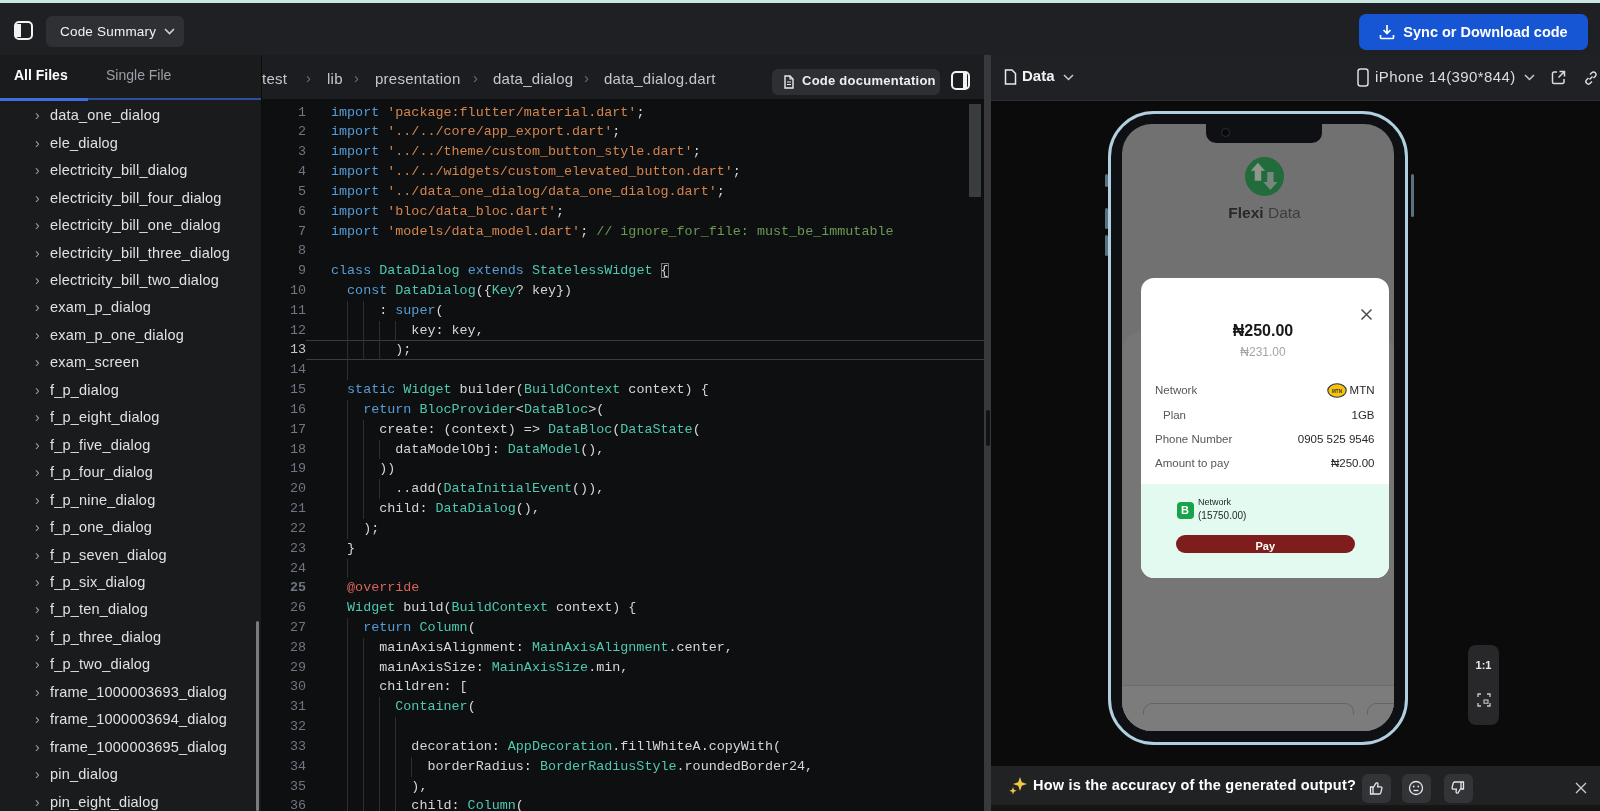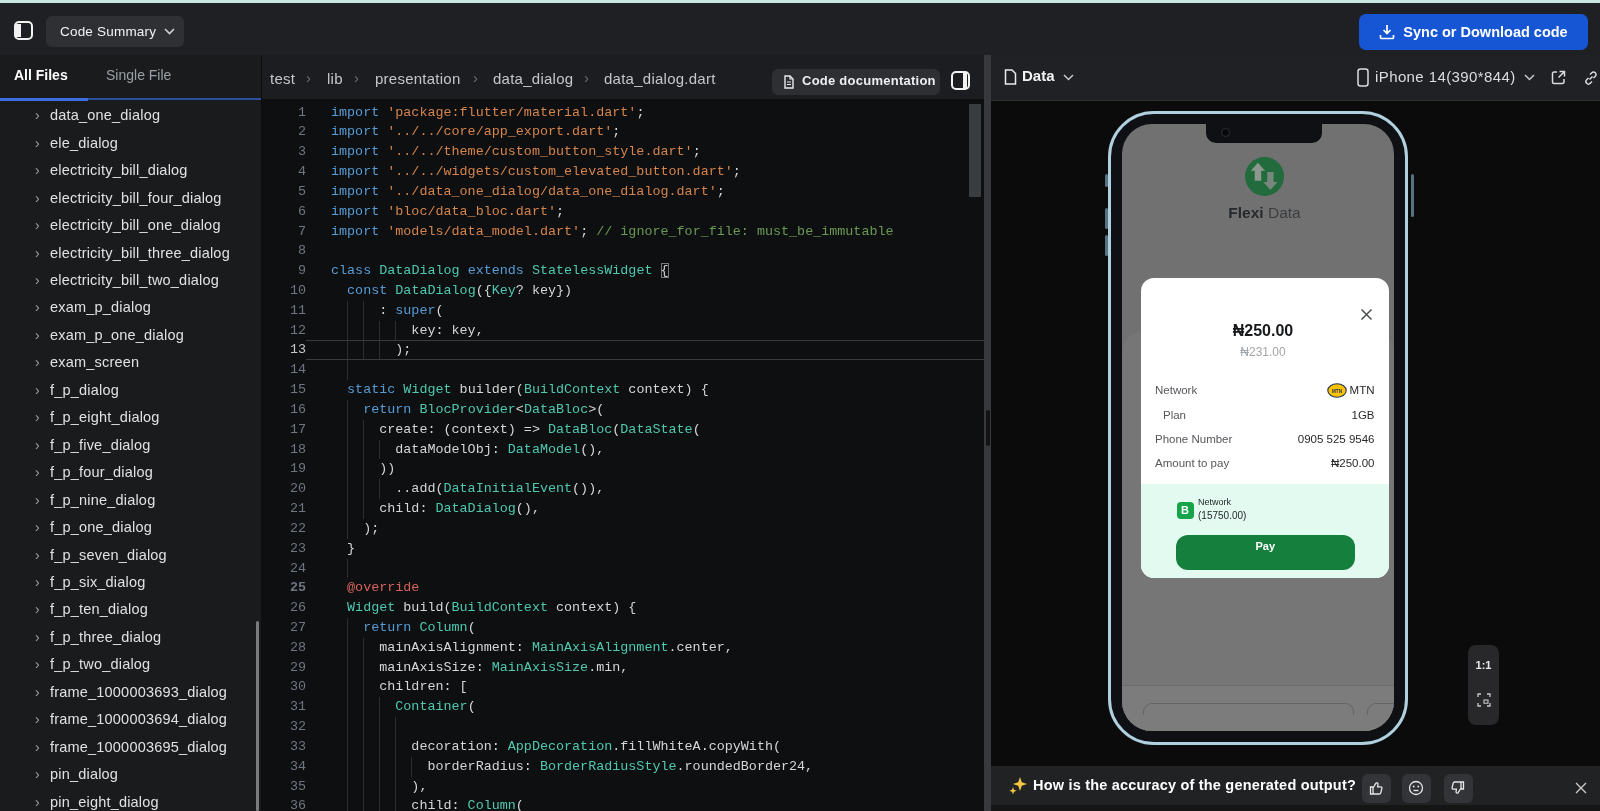--- a/index.html
+++ b/index.html
@@ -84,21 +84,21 @@
 <div class="fi" style="top:605.2px"><span class="chev">›</span>frame_1000003694_dialog</div>
 <div class="fi" style="top:632.7px"><span class="chev">›</span>frame_1000003695_dialog</div>
 <div class="fi" style="top:660.1px"><span class="chev">›</span>pin_dialog</div>
 <div class="fi" style="top:687.6px"><span class="chev">›</span>pin_eight_dialog</div>
   </div>
   <div class="abs" style="left:256px;top:566px;width:3px;height:190px;background:#7a7d80;border-radius:2px"></div>
 </div>
 
 <div id="ed">
   <div id="crumb">
-    <span class="abs" style="left:8px;top:15px">test</span>
+    <span class="abs" style="left:0;top:15px">test</span>
     <span class="abs" style="left:44px;top:14px;color:#6c7075">›</span>
     <span class="abs" style="left:65px;top:15px">lib</span>
     <span class="abs" style="left:92px;top:14px;color:#6c7075">›</span>
     <span class="abs" style="left:113px;top:15px">presentation</span>
     <span class="abs" style="left:211px;top:14px;color:#6c7075">›</span>
     <span class="abs" style="left:231px;top:15px">data_dialog</span>
     <span class="abs" style="left:322px;top:14px;color:#6c7075">›</span>
     <span class="abs" style="left:342px;top:15px">data_dialog.dart</span>
     <div class="abs" style="left:510px;top:14px;width:168px;height:26px;background:#2d2f33;border-radius:6px">
       <svg class="abs" style="left:11px;top:6px" width="12" height="14" viewBox="0 0 12 14">
@@ -310,21 +310,21 @@
             <span class="rv">0905 525 9546</span>
           </div>
         <div class="row" style="top:178.5px">
             <span class="rl">Amount to pay</span>
             <span class="rv">₦250.00</span>
           </div>
         <div class="abs" style="left:0;top:205.5px;width:247.5px;height:94px;background:#e2faef">
           <div class="abs" style="left:35.5px;top:18px;width:17px;height:17px;background:#17a34a;border-radius:4px;color:#fff;font-size:11px;font-weight:bold;text-align:center;line-height:17px">B</div>
           <div class="abs" style="left:57px;top:13.5px;font-size:9px;color:#26282b">Network</div>
           <div class="abs" style="left:57px;top:26px;font-size:10px;color:#26282b">(15750.00)</div>
-          <div class="abs" style="left:34.5px;top:51.5px;width:179.5px;height:35px;background:#15803d;border-radius:12px;color:#fff;font-size:11px;font-weight:bold;text-align:center;line-height:22.5px">Pay</div>
+          <div class="abs" style="left:34.5px;top:51.5px;width:179.5px;height:18px;background:#7f1d1d;border-radius:12px;color:#fff;font-size:11px;font-weight:bold;text-align:center;line-height:22.5px">Pay</div>
         </div>
       </div>
 
       <div class="abs" style="left:0;top:561px;width:272px;height:46px;background:#7c7c7c;border-top:1px solid #6d6d6d"></div>
       <div class="dim" style="left:21px;top:579px;width:211px;height:12px"></div>
       <div class="dim" style="left:245px;top:579px;width:40px;height:12px"></div>
 
       <div class="abs" style="left:84px;top:0;width:116px;height:19px;background:#0e1013;border-radius:0 0 10px 10px"></div>
       <div class="abs" style="left:99px;top:4px;width:9px;height:9px;background:#06080a;border-radius:50%;border:1px solid #2a3138"></div>
     </div>

